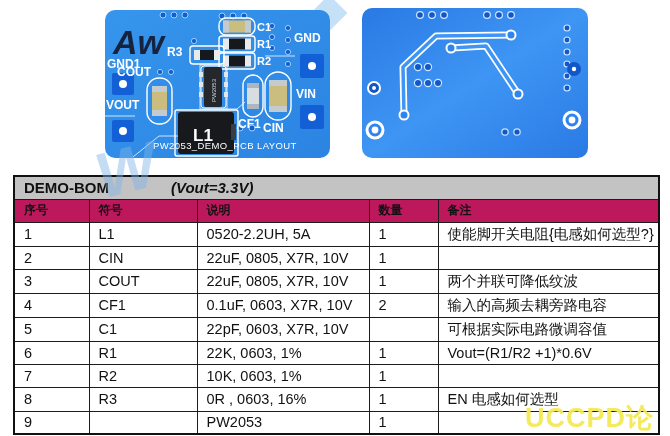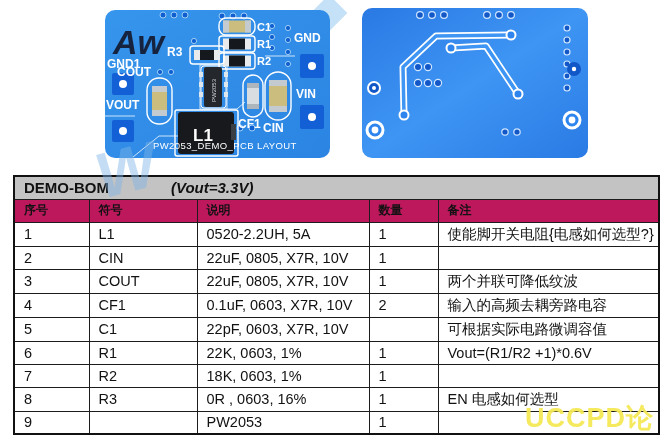--- a/index.html
+++ b/index.html
@@ -305,21 +305,21 @@
     <tr>
       <td>6</td>
       <td>R1</td>
       <td>22K, 0603, 1%</td>
       <td>1</td>
       <td class="bold">Vout=(R1/R2 +1)*0.6V</td>
     </tr>
     <tr>
       <td>7</td>
       <td>R2</td>
-      <td>18K, 0603, 1%</td>
+      <td>10K, 0603, 1%</td>
       <td>1</td>
       <td></td>
     </tr>
     <tr>
       <td>8</td>
       <td>R3</td>
       <td>0R , 0603, 16%</td>
       <td>1</td>
       <td>EN 电感如何选型</td>
     </tr>

